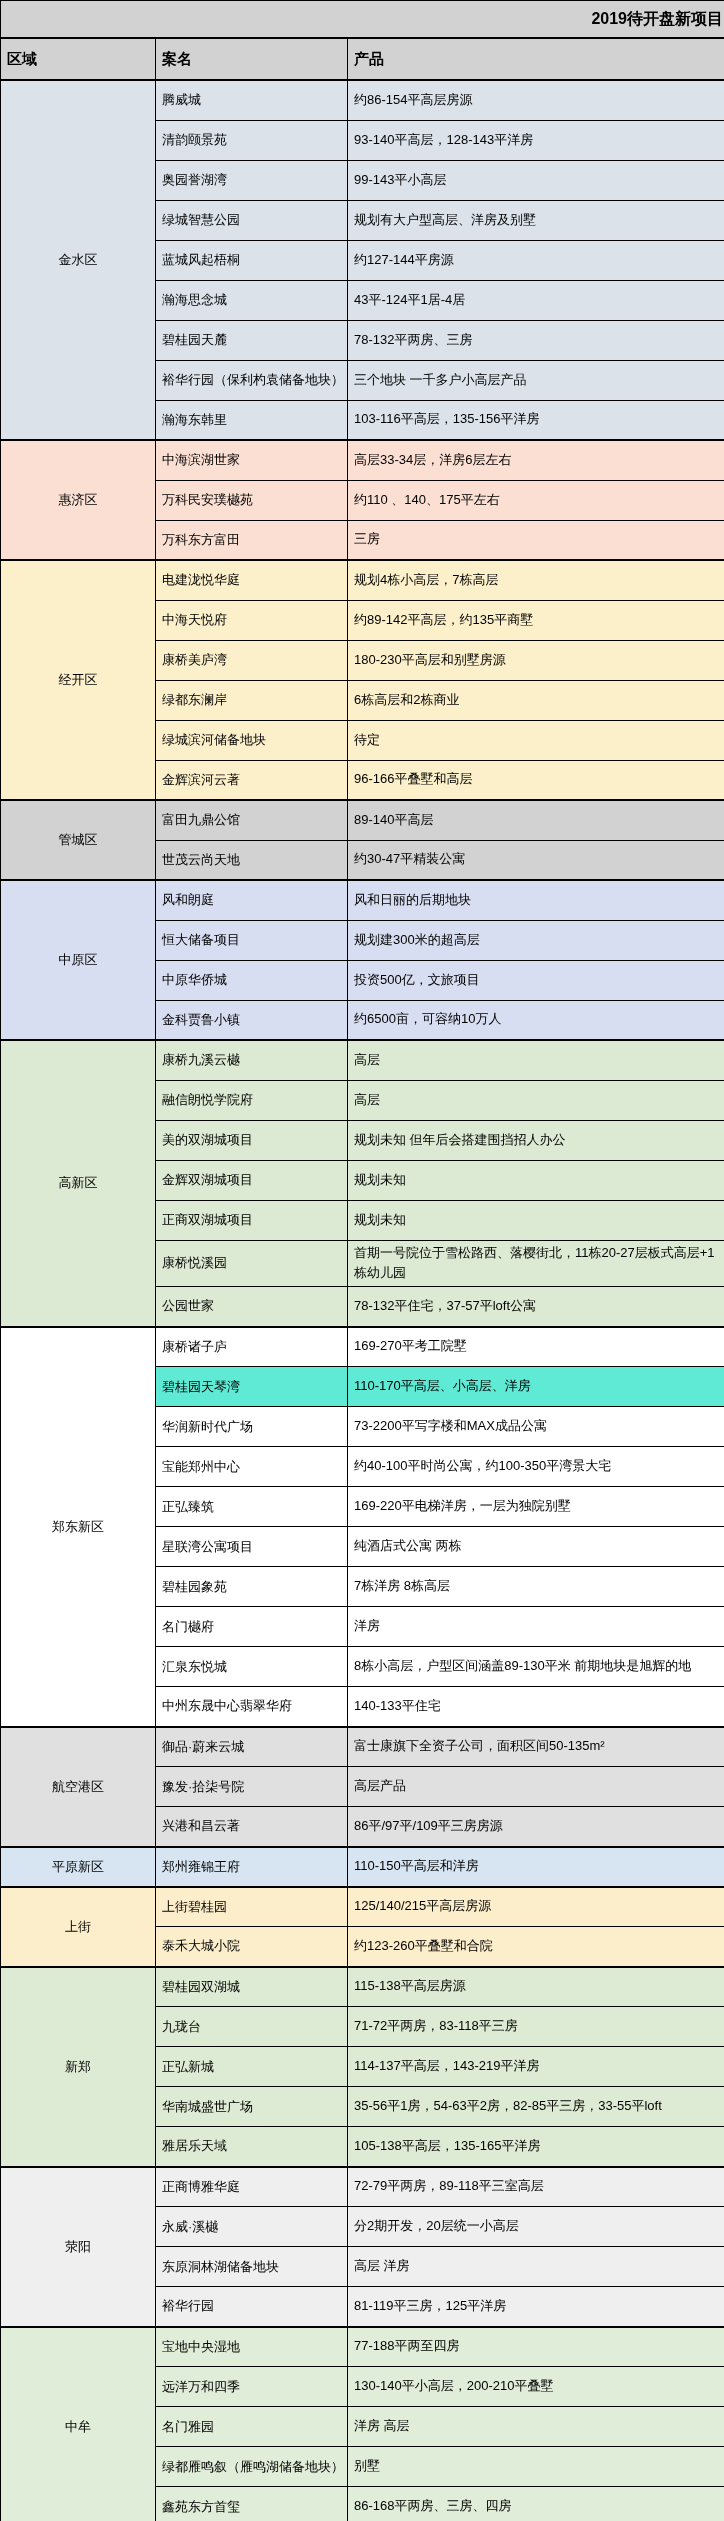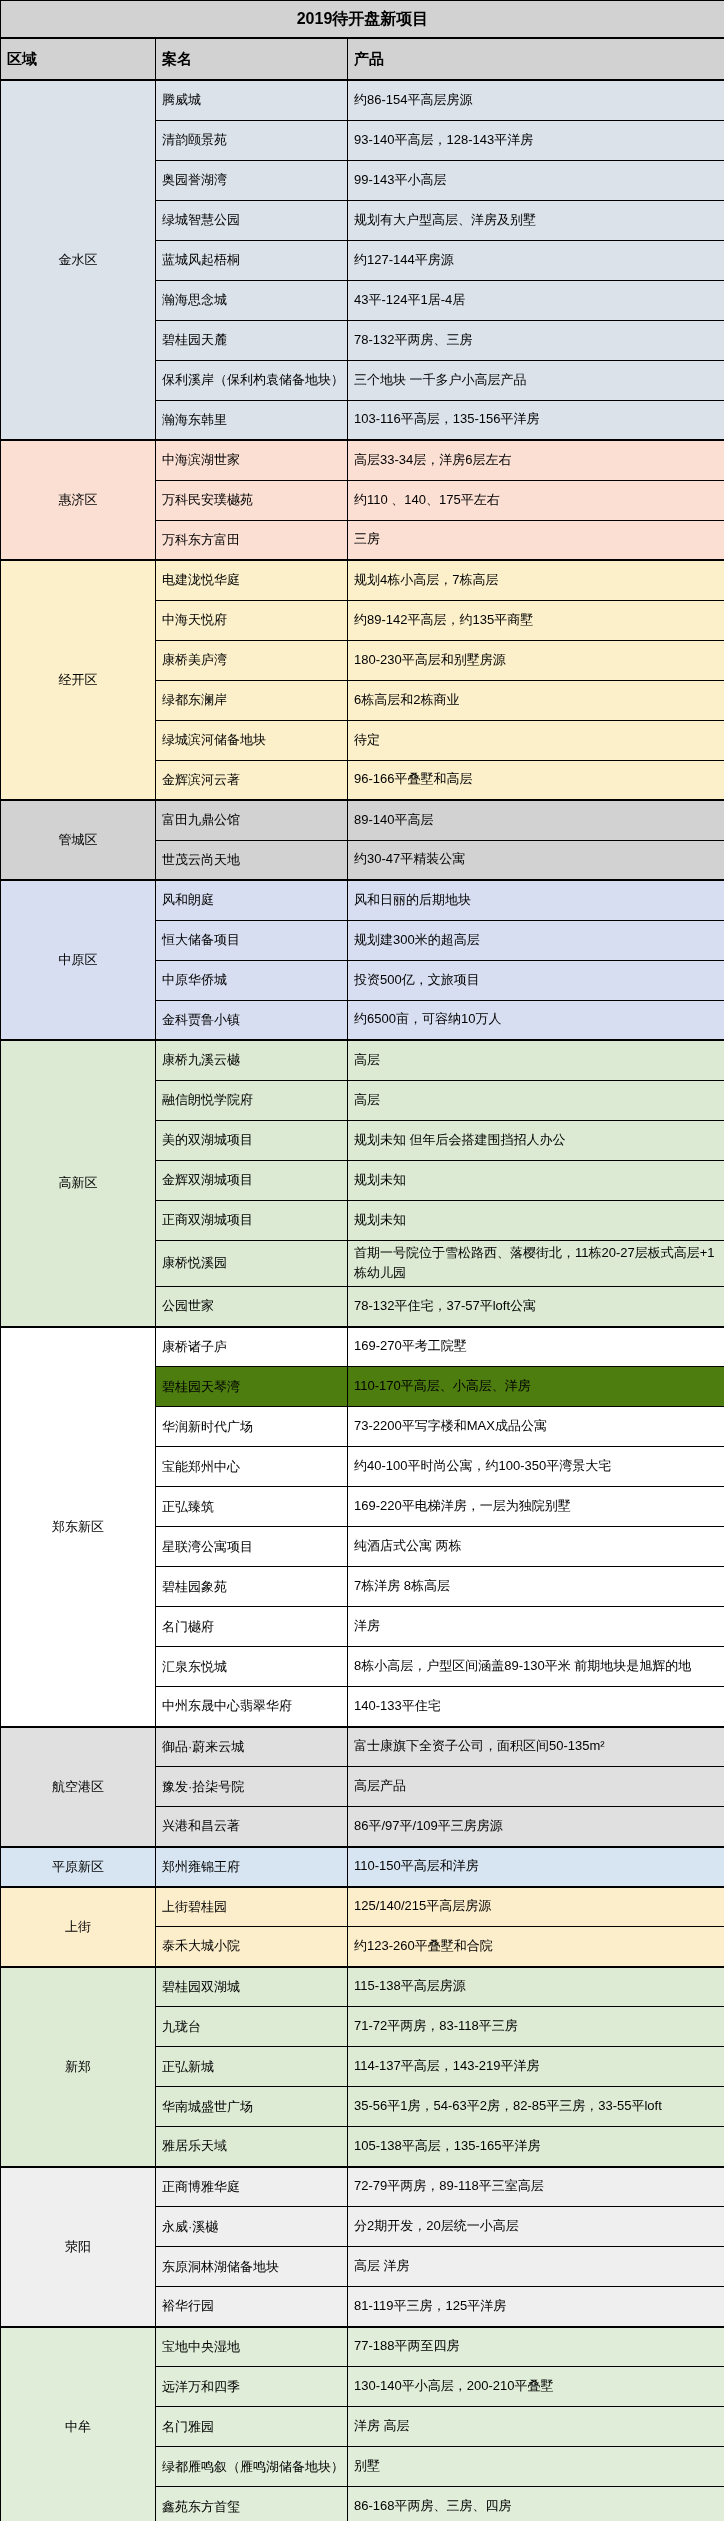--- a/index.html
+++ b/index.html
@@ -13,21 +13,21 @@
   }
   col.c-region  { width: 155px; }
   col.c-name    { width: 192px; }
   col.c-product { width: 377px; }
   th, td { border: 1px solid #000000; }
   tr.title-row th {
     height: 34px;
     background: #d2d2d2;
     font-size: 16px;
     font-weight: bold;
-    text-align: center;
+    text-align: right;
     border-bottom: 2px solid #000000;
   }
   tr.header-row th {
     height: 40px;
     background: #d2d2d2;
     font-size: 15px;
     font-weight: bold;
     text-align: left;
     padding: 0 0 0 6px;
     border-bottom: 2px solid #000000;
@@ -96,21 +96,21 @@
       </tr>
       <tr style="background: rgb(219, 226, 234); padding-left: 8px;">
         <td class="name">瀚海思念城</td>
         <td class="product">43平-124平1居-4居</td>
       </tr>
       <tr style="background: rgb(219, 226, 234);">
         <td class="name">碧桂园天麓</td>
         <td class="product">78-132平两房、三房</td>
       </tr>
       <tr style="background: rgb(219, 226, 234);">
-        <td class="name">保利溪岸（保利杓袁储备地块）</td>
+        <td class="name">裕华行园（保利杓袁储备地块）</td>
         <td class="product">三个地块 一千多户小高层产品</td>
       </tr>
       <tr style="background: rgb(219, 226, 234);">
         <td class="name">瀚海东韩里</td>
         <td class="product">103-116平高层，135-156平洋房</td>
       </tr>
       <tr class="region-start" style="background: rgb(251, 223, 211);">
         <td class="region" rowspan="3">惠济区</td>
         <td class="name">中海滨湖世家</td>
         <td class="product">高层33-34层，洋房6层左右</td>
@@ -201,21 +201,21 @@
       </tr>
       <tr style="background: rgb(220, 234, 211);">
         <td class="name">公园世家</td>
         <td class="product">78-132平住宅，37-57平loft公寓</td>
       </tr>
       <tr class="region-start" style="background: rgb(255, 255, 255);">
         <td class="region" rowspan="10">郑东新区</td>
         <td class="name">康桥诸子庐</td>
         <td class="product">169-270平考工院墅</td>
       </tr>
-      <tr style="background: #4d7c0f;">
+      <tr style="background: #5eead4;">
         <td class="name">碧桂园天琴湾</td>
         <td class="product">110-170平高层、小高层、洋房</td>
       </tr>
       <tr style="background: rgb(255, 255, 255);">
         <td class="name">华润新时代广场</td>
         <td class="product">73-2200平写字楼和MAX成品公寓</td>
       </tr>
       <tr style="background: rgb(255, 255, 255);">
         <td class="name">宝能郑州中心</td>
         <td class="product">约40-100平时尚公寓，约100-350平湾景大宅</td>

